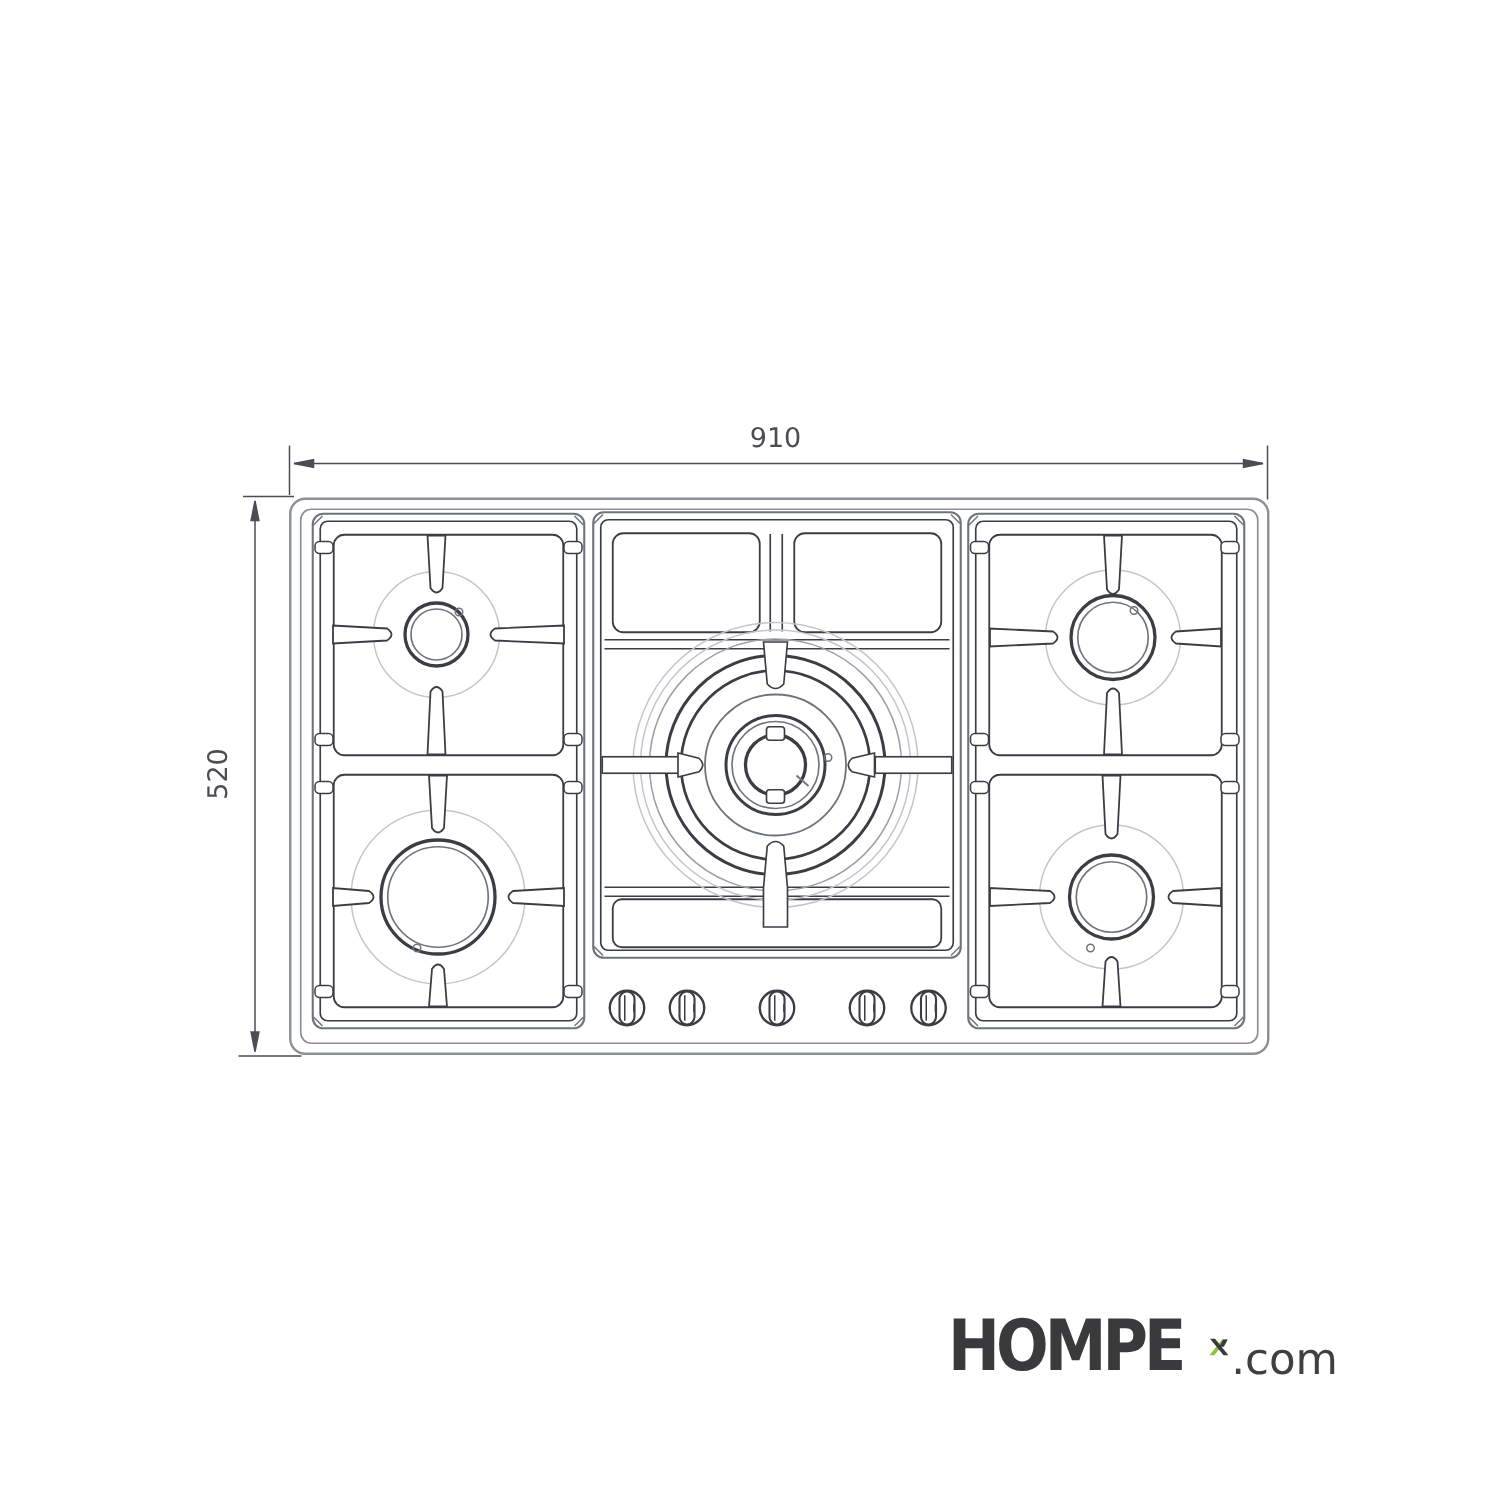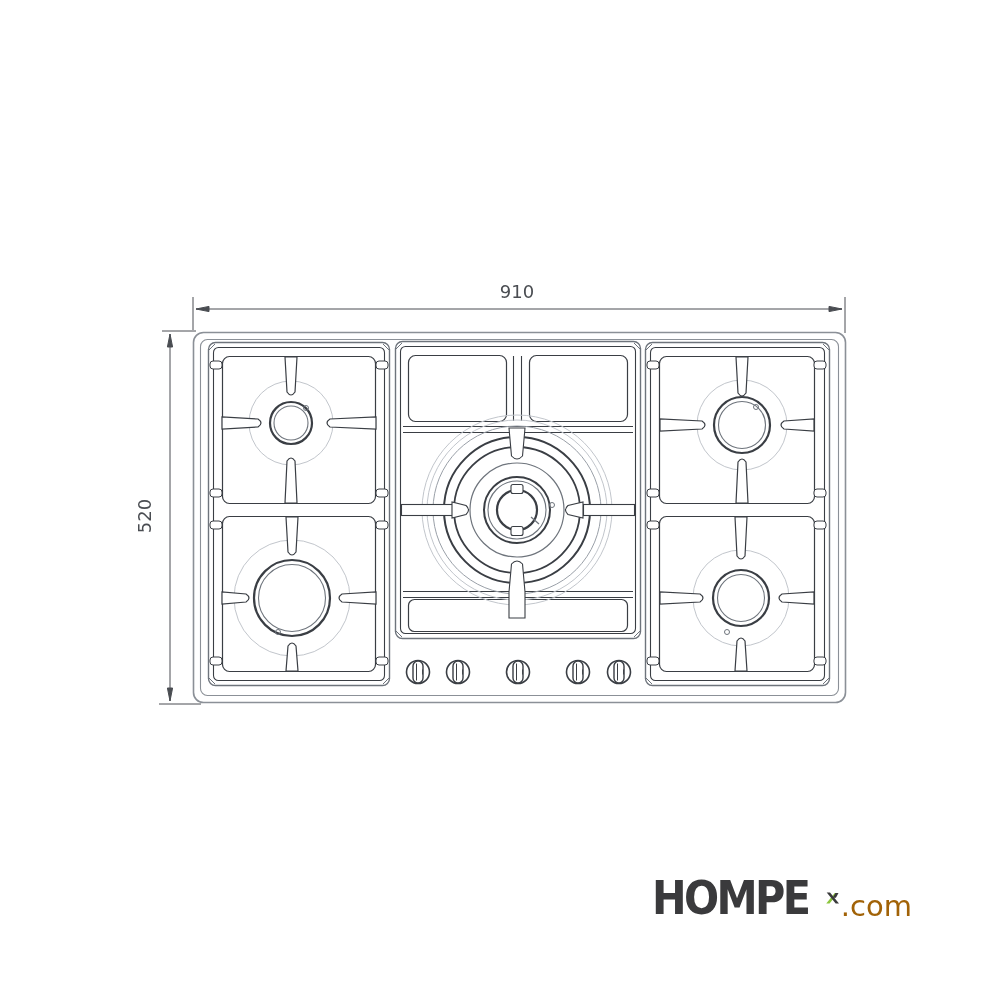--- a/index.html
+++ b/index.html
@@ -1,27 +1,27 @@
 <!DOCTYPE html>
 <html><head>
 <meta charset="utf-8">
 <style>
   html,body{margin:0;padding:0;background:#ffffff;}
   body{width:1000px;height:1000px;position:relative;overflow:hidden;
        font-family:"DejaVu Sans","Liberation Sans",sans-serif;}
   .stage{position:absolute;left:0;top:0;width:1000px;height:1000px;}
   svg text{font-family:"DejaVu Sans","Liberation Sans",sans-serif;}
-  .logo{position:absolute;left:652px;top:868px;width:260px;height:50px;
+  .logo{position:absolute;left:632px;top:868px;width:260px;height:50px;
         display:flex;align-items:flex-end;}
   .logo .brand{display:inline-block;font-size:47px;font-weight:bold;
         letter-spacing:-3px;line-height:0.82;color:#3a3a3c;
         transform:scaleX(0.88);transform-origin:left bottom;}
   .logo .xmark{display:block;margin-left:-4px;}
   .logo .suffix{display:inline-block;font-size:29px;font-weight:400;
-        color:#a16207;line-height:0.78;margin-left:2px;letter-spacing:0;}
+        color:#404040;line-height:0.78;margin-left:2px;letter-spacing:0;}
 </style>
 </head>
 <body>
 
 <svg class="stage" viewBox="0 0 1000 1000" xmlns="http://www.w3.org/2000/svg">
   <defs>
     <polygon id="arr" points="0,0 13,-2.6 13,2.6"></polygon>
     <rect id="tab" width="12" height="8" rx="3"></rect>
     <g id="knob">
       <circle r="11.5" fill="#ffffff" stroke="#3a3e44" stroke-width="1.6"></circle>

